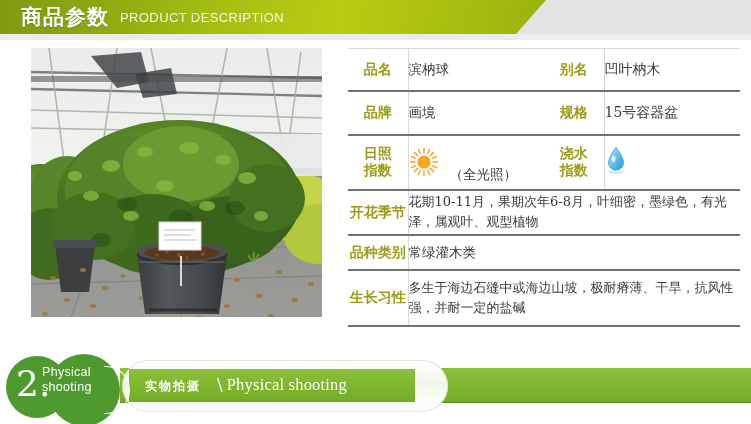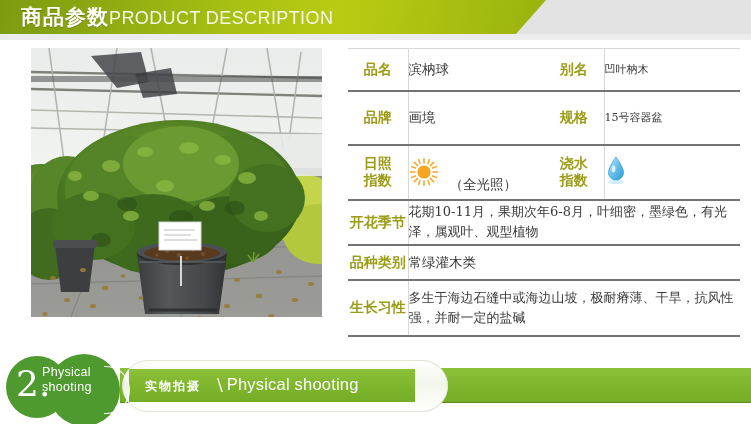--- a/index.html
+++ b/index.html
@@ -29,23 +29,23 @@
     clip-path: polygon(0 0, 100% 0, 94.5% 100%, 0 100%);
   }
   .banner-cn {
     position: absolute; left: 21px; top: 4px;
     font-family: "DejaVu Sans", sans-serif;
     font-size: 21px; font-weight: bold; color: #ffffff;
     letter-spacing: 1px; line-height: 27px;
     text-shadow: 0 1px 1px rgba(0,0,0,.22);
   }
   .banner-en {
-    position: absolute; left: 109px; top: 8px;
+    position: absolute; left: 120px; top: 8px;
     font-family: "Liberation Sans", sans-serif;
-    font-size: 18px; color: #f4f6e8; letter-spacing: .4px; line-height: 20px;
+    font-size: 13px; color: #f4f6e8; letter-spacing: .4px; line-height: 20px;
   }
 
   
   .photo {
     position: absolute; left: 31px; top: 48px; width: 291px; height: 269px;
     overflow: hidden; background: #cfd4cc;
   }
   .photo svg { display:block; width: 291px; height: 269px; }
 
   
@@ -72,24 +72,24 @@
     padding: 2px 1px;
   }
   .lbl.wide { width: 66px; }
   .val {
     color: #3a3a3a;
     font-family: "DejaVu Serif", serif;
     font-size: 13.5px;
     line-height: 19px;
     padding: 4px 0 4px 9px;
   }
-  .val.small { font-size: 11px; }
+  .val.small { font-size: 14px; }
   .val-wrap { font-size: 13px; line-height: 20px; }
   tr.r1 td { height: 42px; }
-  tr.r2 td { height: 54px; }
+  tr.r2 td { height: 44px; }
   tr.r3 td { height: 55px; }
   tr.r4 td { height: 45px; }
   tr.r5 td { height: 35px; }
   tr.r6 td { height: 56px; }
 
   .sun-cell { display: flex; align-items: center; gap: 11px; }
   .sun-note { font-family: "DejaVu Serif", serif; font-size: 13.5px; color: #3a3a3a; margin-top: 24px; }
 
   
   .footer { position: absolute; left: 0; top: 352px; width: 751px; height: 72px; }
@@ -117,21 +117,21 @@
   }
   .footer-text {
     position: absolute; left: 145px; top: 22px;
     color: #ffffff; white-space: nowrap;
   }
   .footer-cn {
     font-family: "DejaVu Sans", sans-serif;
     font-size: 12px; font-weight: bold; letter-spacing: 2px;
   }
   .footer-slash { font-family: "DejaVu Serif", serif; font-size: 17px; margin: 0 4px 0 16px; }
-  .footer-en { font-family: Liberation Sans, sans-serif; font-size: 16.5px; letter-spacing: .2px; margin-top: 44px; }
+  .footer-en { font-family: Liberation Serif, serif; font-size: 16.5px; letter-spacing: .2px; margin-top: 44px; }
 
   .badge { position: absolute; left: 6px; top: 354px; width: 122px; height: 70px; }
   .badge .c1 {
     position: absolute; left: 0; top: 2px; width: 62px; height: 62px;
     border-radius: 50%; background: #4e9a2f;
   }
   .badge .c2 {
     position: absolute; left: 42px; top: 0; width: 72px; height: 72px;
     border-radius: 50%; background: #4e9a2f;
   }

